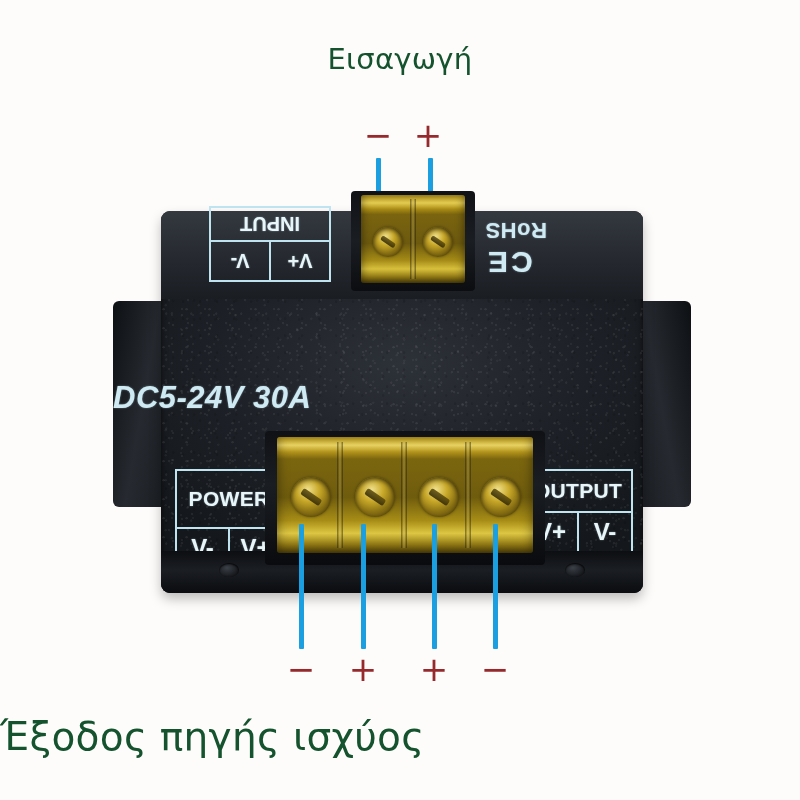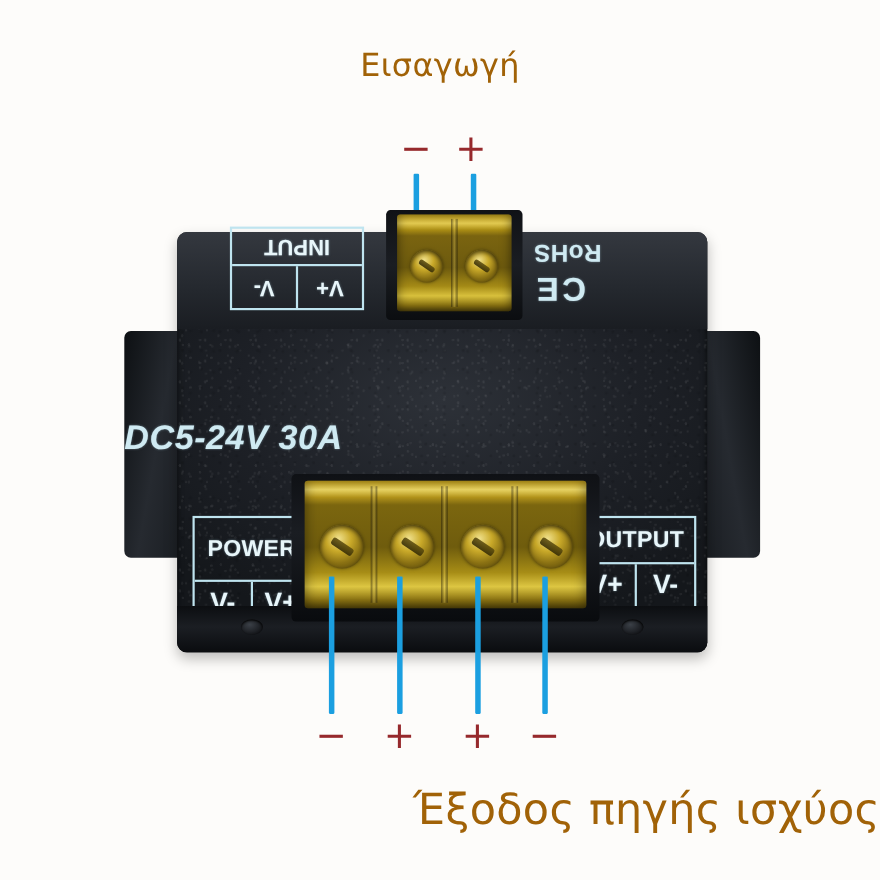--- a/index.html
+++ b/index.html
@@ -17,36 +17,36 @@
     position: relative;
     width: 800px;
     height: 800px;
     background: #fdfcfa;
     overflow: hidden;
   }
 
   
   .ann {
     position: absolute;
-    color: #a16207;
+    color: #14532d;
     white-space: nowrap;
     font-family: "DejaVu Sans", sans-serif;
     font-weight: 400;
     letter-spacing: .3px;
   }
   #label-top {
     left: 0; right: 0;
     top: 42px;
     text-align: center;
     font-size: 29px;
   }
   #label-bottom-main {
     left: 0; right: 0;
     top: 714px;
-    text-align: right;
+    text-align: left;
     font-size: 39px;
   }
   #label-bottom-sub {
     left: 0; right: 0;
     top: 760px;
     text-align: center;
     font-size: 19px;
   }
 
   

